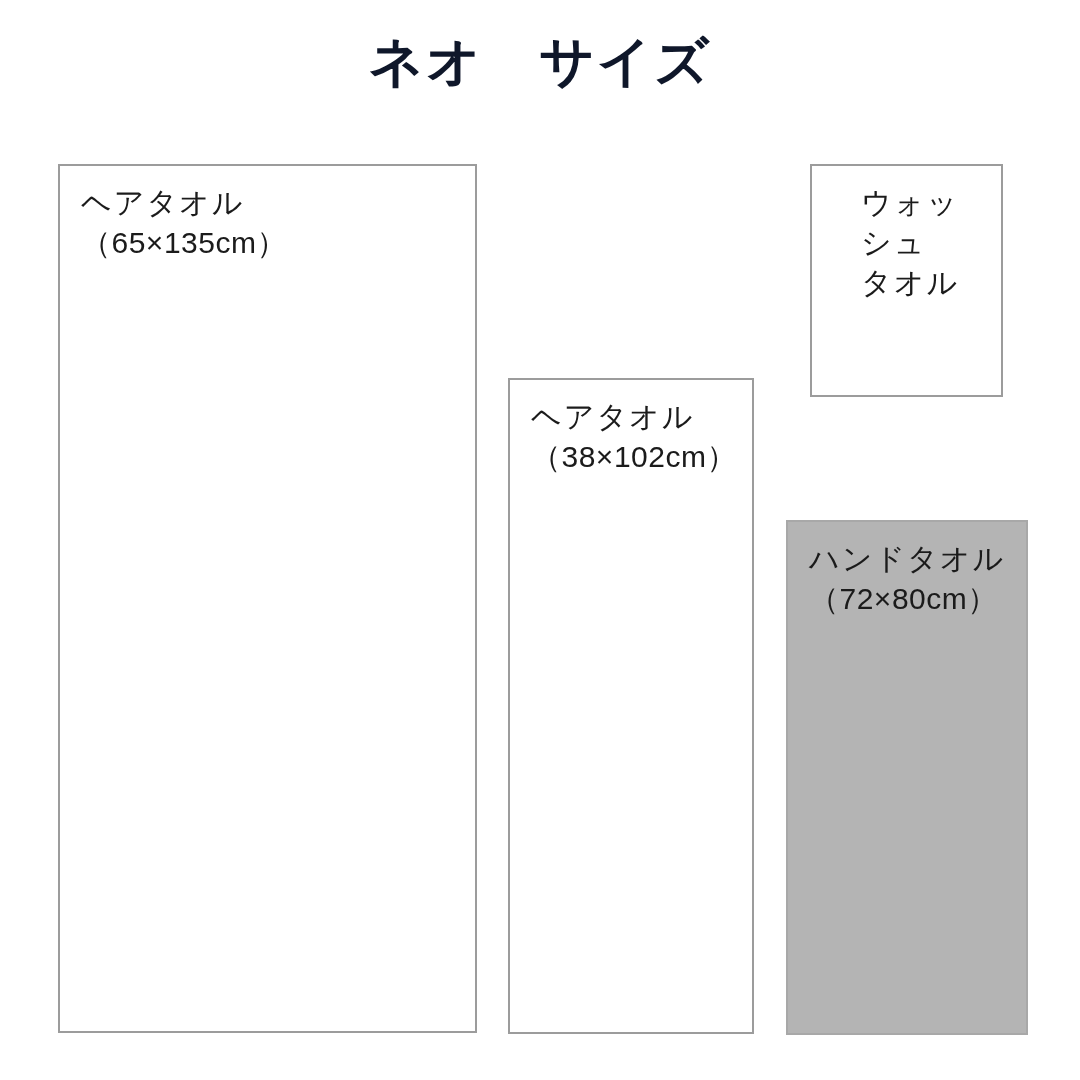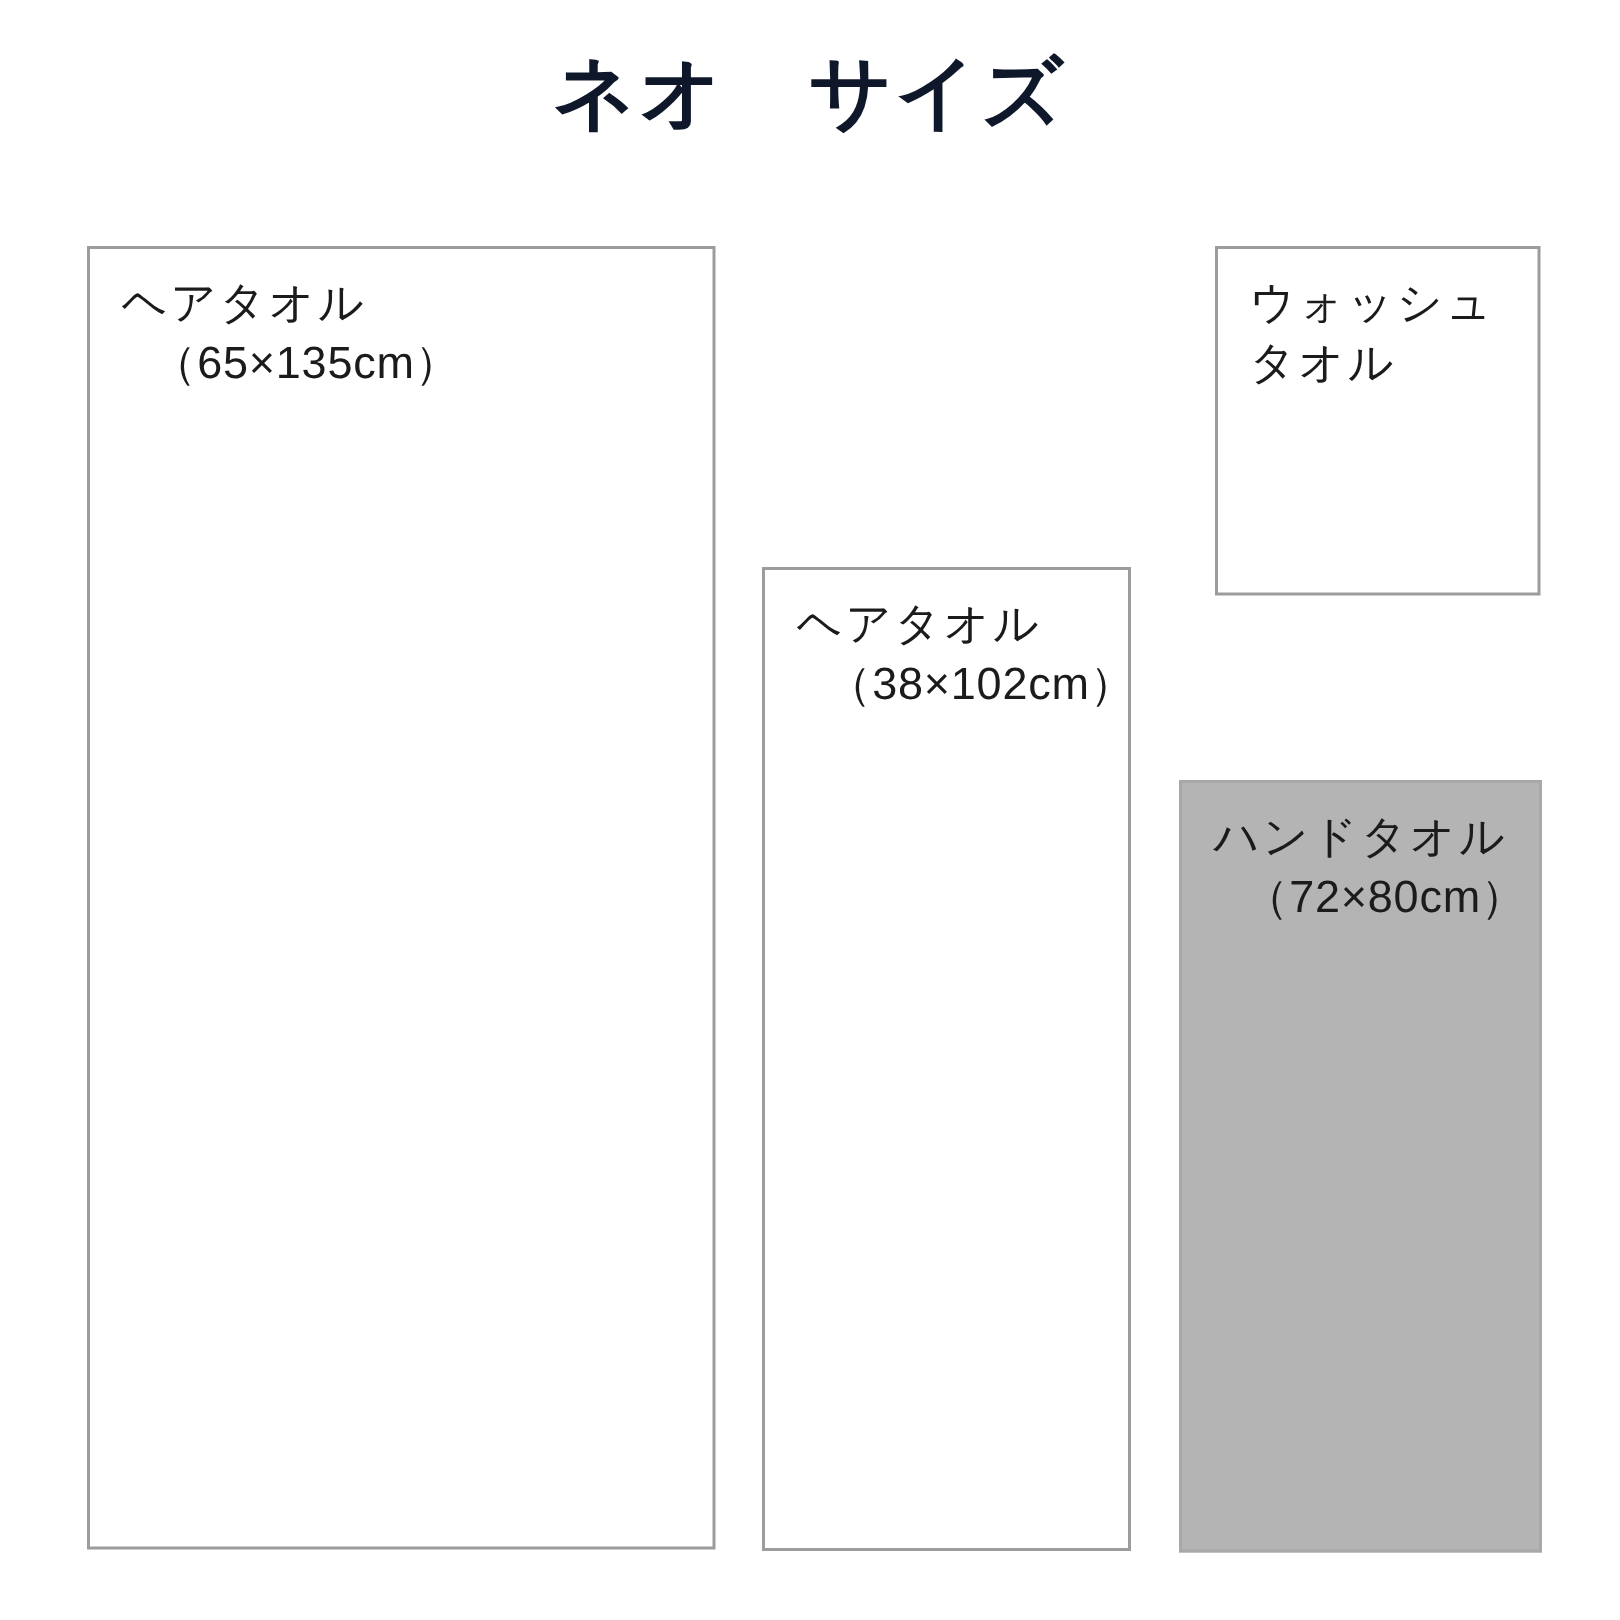--- a/index.html
+++ b/index.html
@@ -44,26 +44,25 @@
     font-size: 30px;
     line-height: 40px;
     letter-spacing: 2px;
     color: #1b1b1b;
   }
   .towel-name {
     white-space: pre-line;
   }
   .towel-size {
     letter-spacing: 0.5px;
-    margin-left: 20px;
   }
   
   .box-bath { left: 58px;  top: 164px; width: 419px; height: 869px; }
   .box-hair { left: 508px; top: 378px; width: 246px; height: 656px; }
-  .box-wash { left: 810px; top: 164px; width: 217px; height: 233px; }
+  .box-wash { left: 810px; top: 164px; width: 193px; height: 233px; padding-left: 28px; }
   .box-hand { left: 786px; top: 520px; width: 242px; height: 515px; }
 </style>
 </head>
 <body>
 
 <div class="canvas">
 
   <h1 class="page-title">ネオ　サイズ</h1>
 
   <div class="towel-box box-bath">

